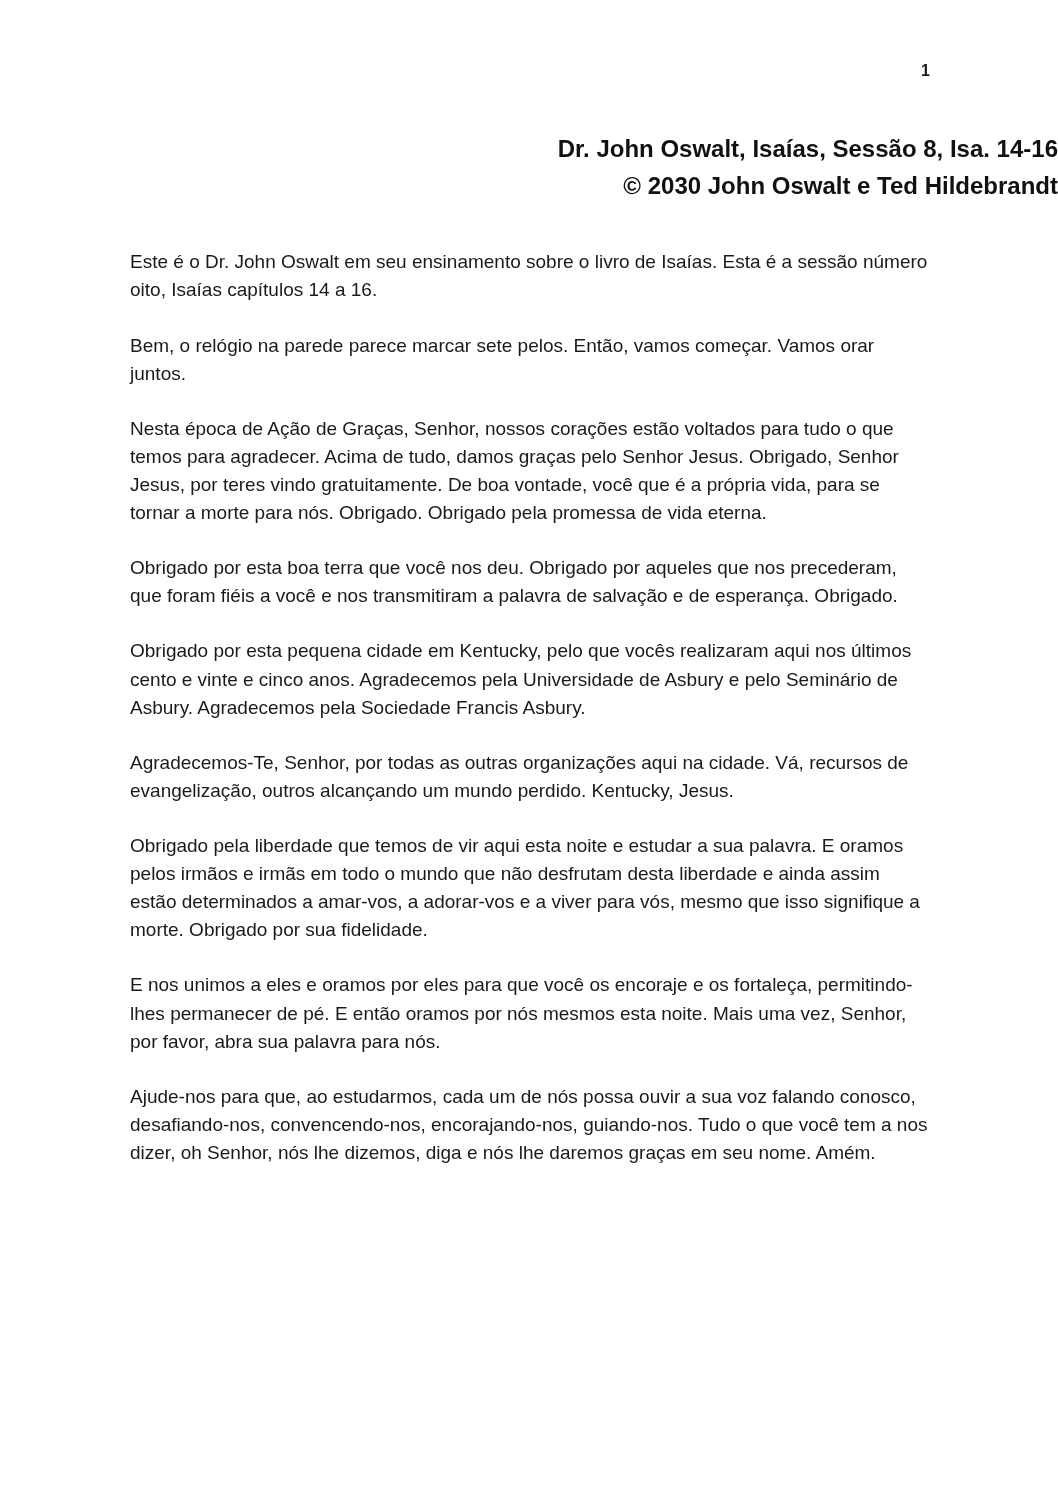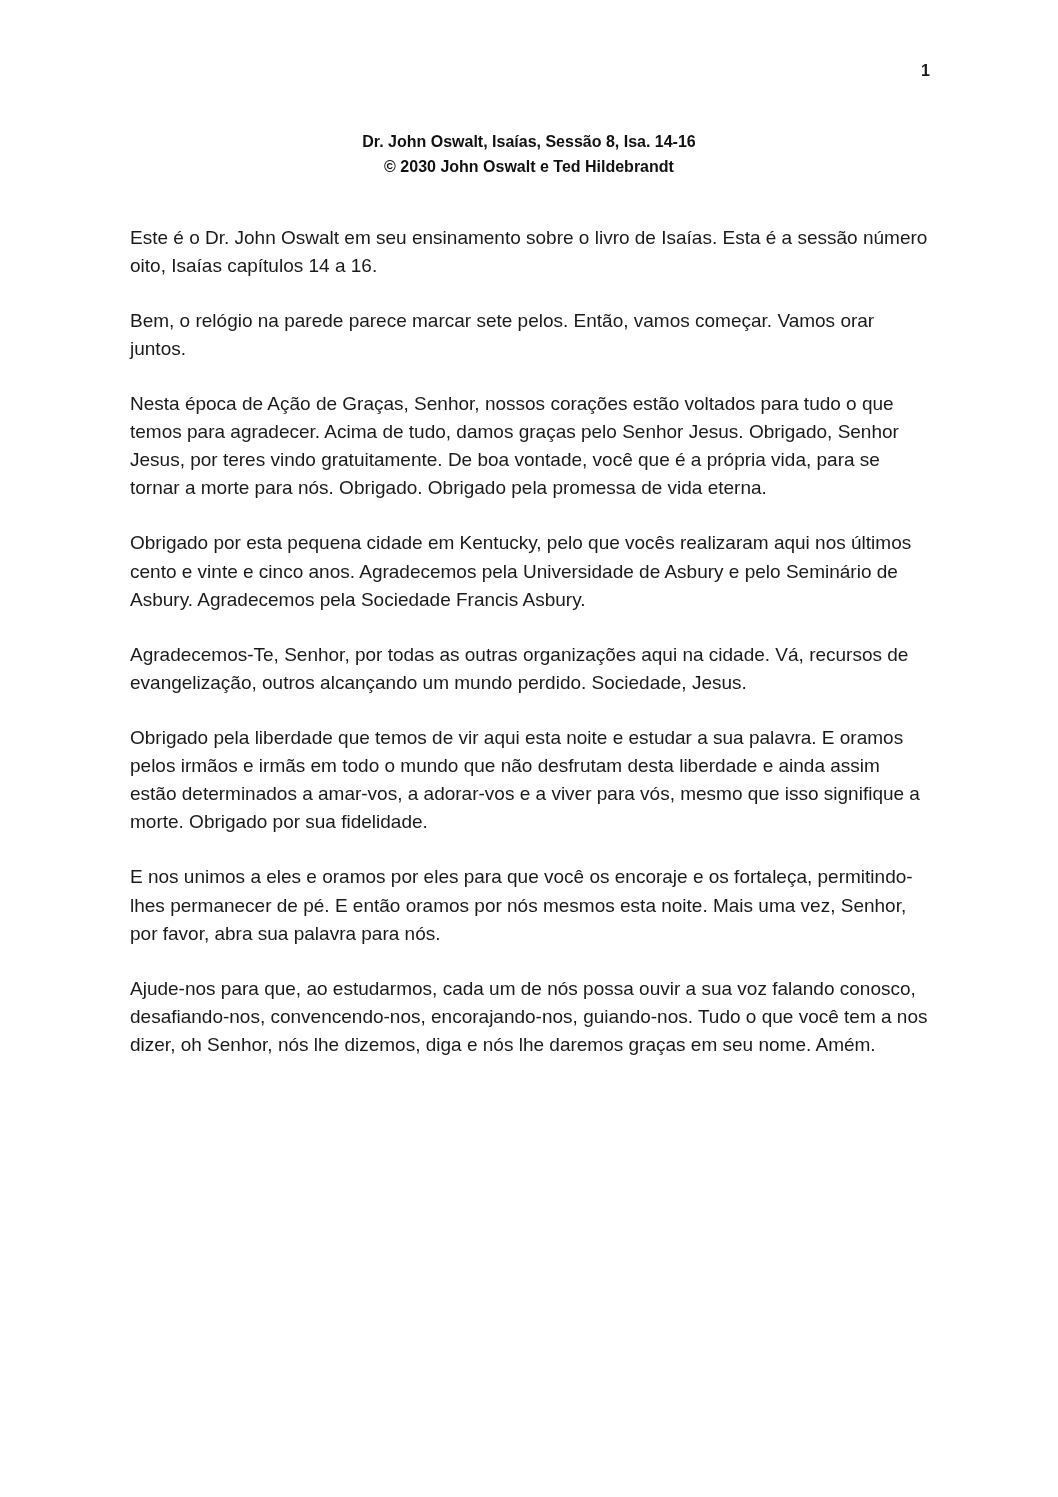--- a/index.html
+++ b/index.html
@@ -24,24 +24,25 @@
     font-size: 16px;
     font-weight: bold;
     color: #1a1a1a;
   }
   .title-block {
     margin: 0;
     padding-top: 130px;
     text-align: center;
   }
   .title-line {
-    font-size: 16px;
+    font-size: 24px;
     font-weight: bold;
     line-height: 1.55;
     color: #111111;
+    text-align: right;
   }
   .content {
     margin: 44px 130px 0 130px;
   }
   .content p {
     font-size: 19px;
     line-height: 1.48;
     margin: 0 0 27px 0;
     color: #1a1a1a;
   }
@@ -55,20 +56,21 @@
 
   <div class="title-block">
     <div class="title-line">Dr. John Oswalt, Isaías, Sessão 8, Isa. 14-16</div>
     <div class="title-line">© 2030 John Oswalt e Ted Hildebrandt</div>
   </div>
 
   <div class="content">
     <p>Este é o Dr. John Oswalt em seu ensinamento sobre o livro de Isaías. Esta é a sessão número oito, Isaías capítulos 14 a 16.</p>
     <p>Bem, o relógio na parede parece marcar sete pelos. Então, vamos começar. Vamos orar juntos.</p>
     <p>Nesta época de Ação de Graças, Senhor, nossos corações estão voltados para tudo o que temos para agradecer. Acima de tudo, damos graças pelo Senhor Jesus. Obrigado, Senhor Jesus, por teres vindo gratuitamente. De boa vontade, você que é a própria vida, para se tornar a morte para nós. Obrigado. Obrigado pela promessa de vida eterna.</p>
+    <p>Obrigado por esta boa terra que você nos deu. Obrigado por aqueles que nos precederam, que foram fiéis a você e nos transmitiram a palavra de salvação e de esperança. Obrigado.</p>
     <p>Obrigado por esta pequena cidade em Kentucky, pelo que vocês realizaram aqui nos últimos cento e vinte e cinco anos. Agradecemos pela Universidade de Asbury e pelo Seminário de Asbury. Agradecemos pela Sociedade Francis Asbury.</p>
-    <p>Agradecemos-Te, Senhor, por todas as outras organizações aqui na cidade. Vá, recursos de evangelização, outros alcançando um mundo perdido. Sociedade, Jesus.</p>
+    <p>Agradecemos-Te, Senhor, por todas as outras organizações aqui na cidade. Vá, recursos de evangelização, outros alcançando um mundo perdido. Kentucky, Jesus.</p>
     <p>Obrigado pela liberdade que temos de vir aqui esta noite e estudar a sua palavra. E oramos pelos irmãos e irmãs em todo o mundo que não desfrutam desta liberdade e ainda assim estão determinados a amar-vos, a adorar-vos e a viver para vós, mesmo que isso signifique a morte. Obrigado por sua fidelidade.</p>
     <p>E nos unimos a eles e oramos por eles para que você os encoraje e os fortaleça, permitindo-lhes permanecer de pé. E então oramos por nós mesmos esta noite. Mais uma vez, Senhor, por favor, abra sua palavra para nós.</p>
     <p>Ajude-nos para que, ao estudarmos, cada um de nós possa ouvir a sua voz falando conosco, desafiando-nos, convencendo-nos, encorajando-nos, guiando-nos. Tudo o que você tem a nos dizer, oh Senhor, nós lhe dizemos, diga e nós lhe daremos graças em seu nome. Amém.</p>
   </div>
 
 </div>
 
 </body></html>

